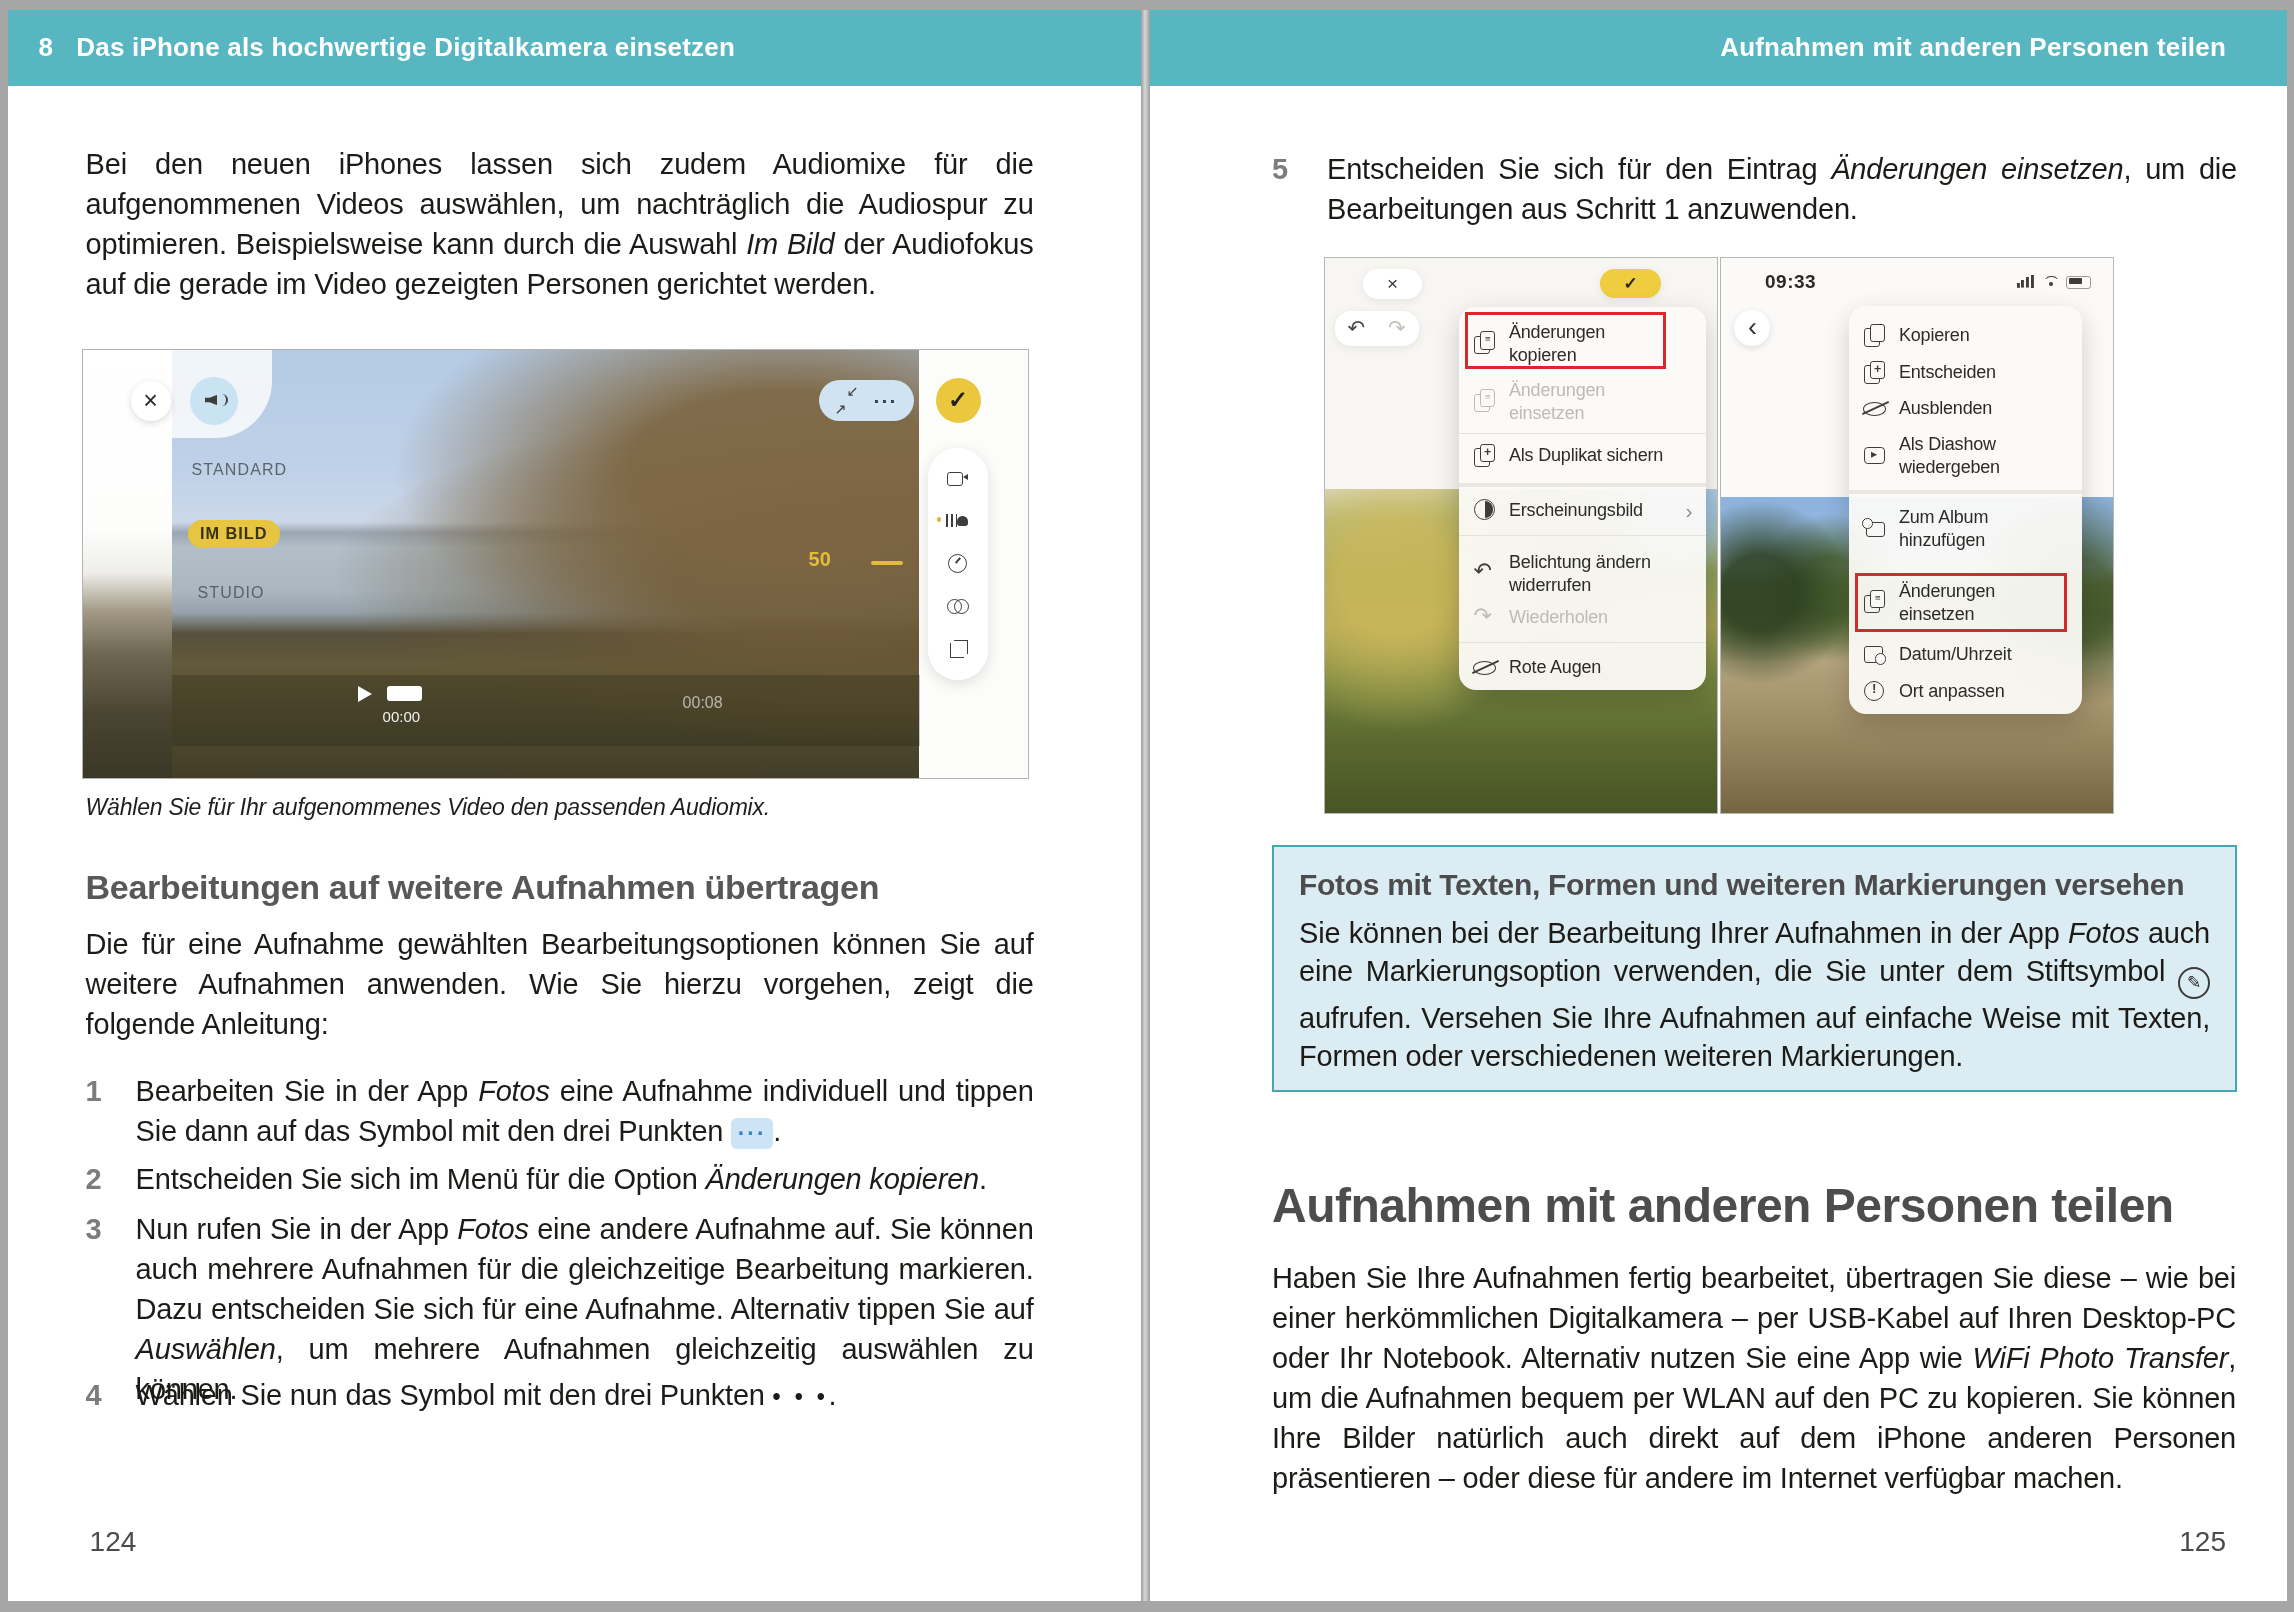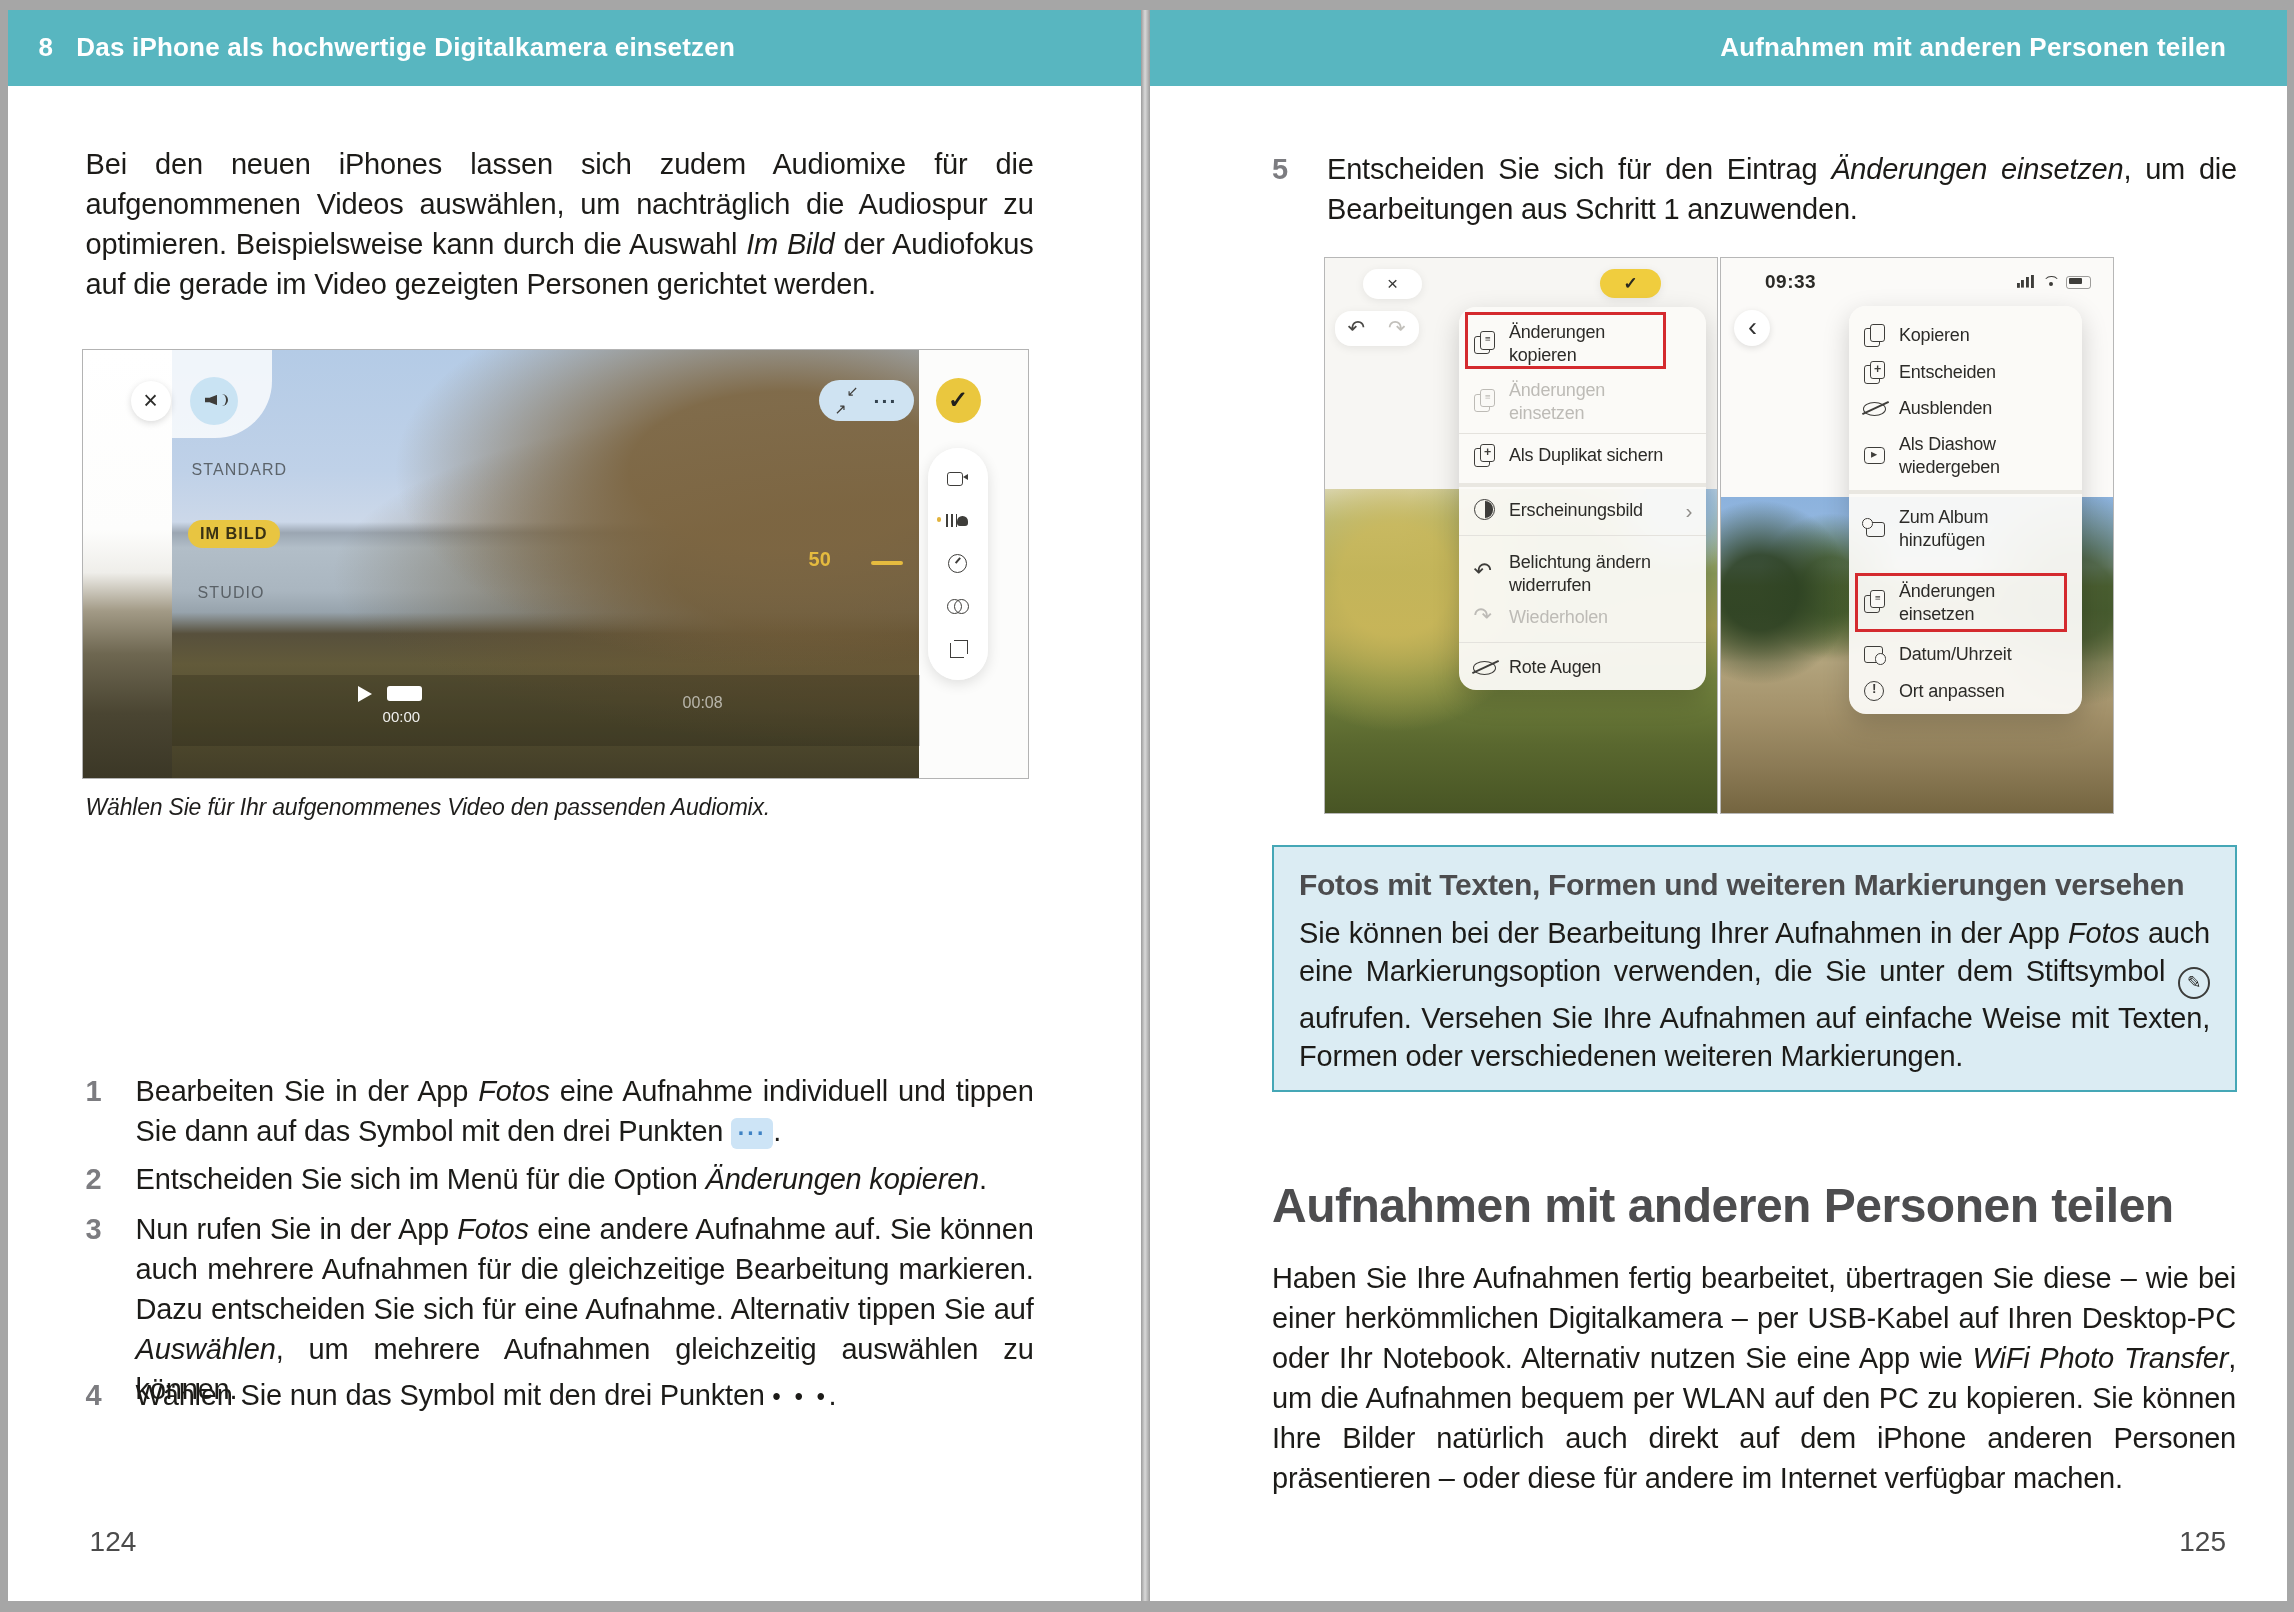--- a/index.html
+++ b/index.html
@@ -202,20 +202,22 @@
       <div class="vs-50">50</div>
       <div class="vs-dash"></div>
       <div class="vs-play"></div>
       <div class="vs-bar"></div>
       <div class="vs-t0">00:00</div>
       <div class="vs-t1">00:08</div>
     </figure>
 
     <p class="caption" style="left:78px;top:784px">Wählen Sie für Ihr aufgenommenes Video den passenden Audiomix.</p>
 
+    <h2 class="h2" style="left:78px;top:858px">Bearbeitungen auf weitere Aufnahmen übertragen</h2>
+    <p class="body" style="left:78px;top:914px;width:948px">Die für eine Aufnahme gewählten Bearbeitungsoptionen können Sie auf weitere Aufnahmen anwenden. Wie Sie hierzu vorgehen, zeigt die folgende Anleitung:</p>
 
     <div class="step" style="left:78px;top:1061px;width:948px;height:84px">
       <span class="stepnum">1</span>
       <span class="steptext"><span>Bearbeiten Sie in der App </span><span class="it">Fotos</span><span> eine Aufnahme individuell und tippen Sie dann auf das Symbol mit den drei Punkten </span><span class="dots-badge">···</span><span>.</span></span>
     </div>
     <div class="step" style="left:78px;top:1149px;width:948px;height:42px">
       <span class="stepnum">2</span>
       <span class="steptext"><span>Entscheiden Sie sich im Menü für die Option </span><span class="it">Änderungen kopieren</span><span>.</span></span>
     </div>
     <div class="step" style="left:78px;top:1199px;width:948px;height:164px">

